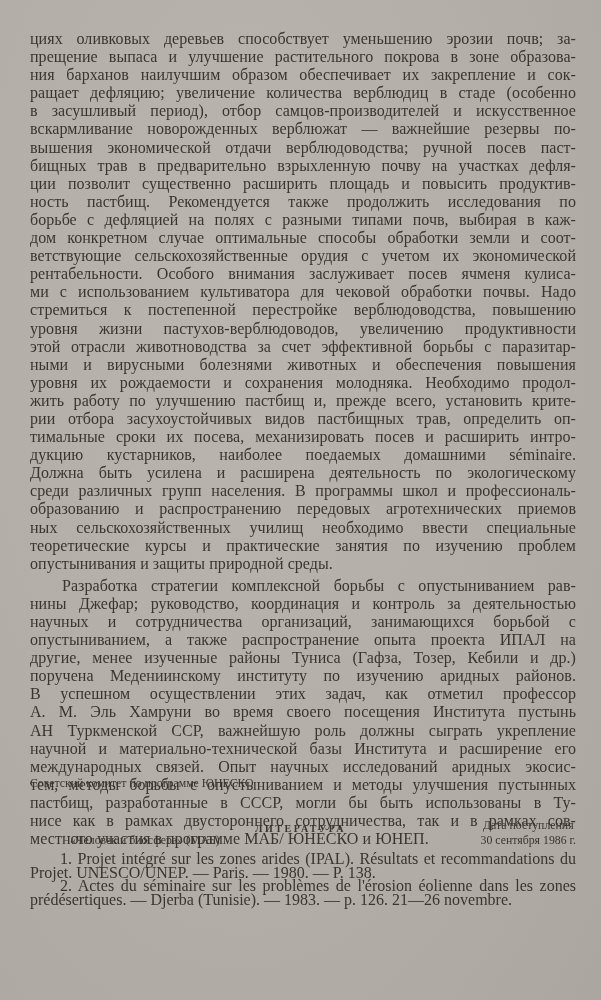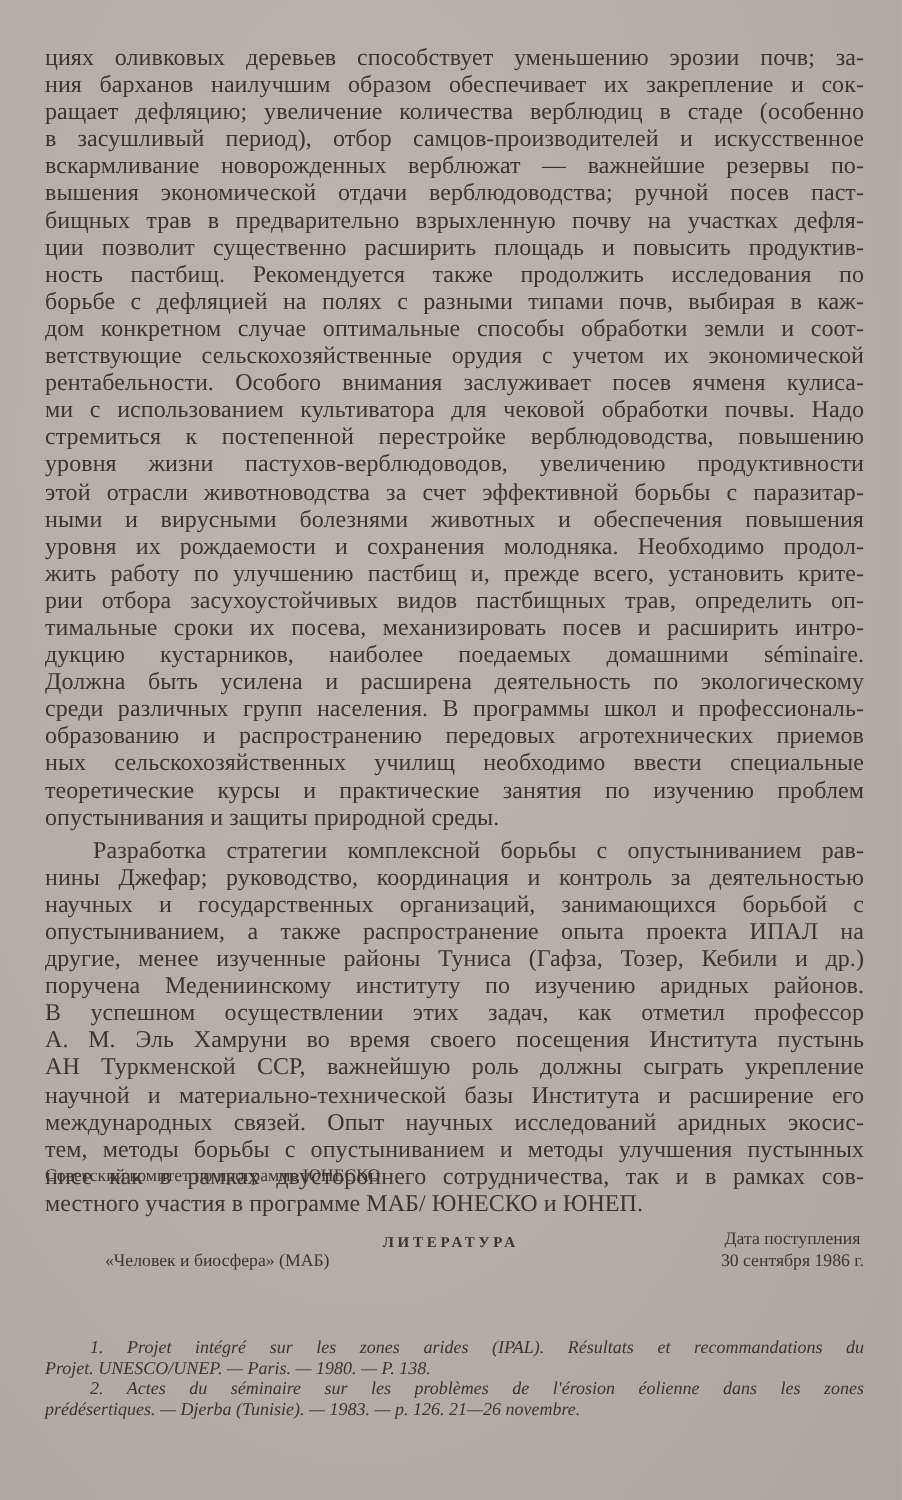--- a/index.html
+++ b/index.html
@@ -15,31 +15,32 @@
     .body-text { font-size: 16px; line-height: 18.1px; letter-spacing: 0.05px; }
     .line { display: block; white-space: nowrap; text-align: justify; text-align-last: justify; height: 18.1px; }
     .line.last { text-align-last: left; }
     .indent { padding-left: 32px; }
     .para2 { margin-top: 4px; }
     .signature { position: absolute; left: 30px; top: 776px; width: 546px; font-size: 11.8px; line-height: 15px; }
     .sig-left { position: absolute; left: 0; top: 0; }
     .sig-left .l2 { padding-left: 40px; margin-top: 42px; }
     .sig-right { position: absolute; right: 0; top: 0; text-align: center; margin-top: 42px; }
     .heading { position: absolute; left: 0; width: 601px; top: 823px; text-align: center; font-size: 10px; font-weight: bold; letter-spacing: 2.5px; }
-    .refs { position: absolute; left: 30px; top: 892px; width: 546px; font-size: 12px; line-height: 13.5px; font-style: italic; }
+    .refs { position: absolute; left: 30px; top: 852px; width: 546px; font-size: 16px; line-height: 13.5px; }
     .refs .line { height: 13.5px; }
     .ref-indent { padding-left: 30px; }
   </style>
 </head>
 <body>
 
 <div class="page">
   <div class="body-text">
     <div id="para1">
         <span class="line">циях оливковых деревьев способствует уменьшению эрозии почв; за-</span>
+        <span class="line">прещение выпаса и улучшение растительного покрова в зоне образова-</span>
         <span class="line">ния барханов наилучшим образом обеспечивает их закрепление и сок-</span>
         <span class="line">ращает дефляцию; увеличение количества верблюдиц в стаде (особенно</span>
         <span class="line">в засушливый период), отбор самцов-производителей и искусственное</span>
         <span class="line">вскармливание новорожденных верблюжат — важнейшие резервы по-</span>
         <span class="line">вышения экономической отдачи верблюдоводства; ручной посев паст-</span>
         <span class="line">бищных трав в предварительно взрыхленную почву на участках дефля-</span>
         <span class="line">ции позволит существенно расширить площадь и повысить продуктив-</span>
         <span class="line">ность пастбищ. Рекомендуется также продолжить исследования по</span>
         <span class="line">борьбе с дефляцией на полях с разными типами почв, выбирая в каж-</span>
         <span class="line">дом конкретном случае оптимальные способы обработки земли и соот-</span>
@@ -58,30 +59,31 @@
         <span class="line">Должна быть усилена и расширена деятельность по экологическому</span>
         <span class="line">среди различных групп населения. В программы школ и профессиональ-</span>
         <span class="line">образованию и распространению передовых агротехнических приемов</span>
         <span class="line">ных сельскохозяйственных училищ необходимо ввести специальные</span>
         <span class="line">теоретические курсы и практические занятия по изучению проблем</span>
         <span class="line last">опустынивания и защиты природной среды.</span>
       </div>
     <div id="para2" class="para2">
         <span class="line indent">Разработка стратегии комплексной борьбы с опустыниванием рав-</span>
         <span class="line">нины Джефар; руководство, координация и контроль за деятельностью</span>
-        <span class="line">научных и государственных организаций, занимающихся борьбой с</span>
+        <span class="line">научных и сотрудничества организаций, занимающихся борьбой с</span>
         <span class="line">опустыниванием, а также распространение опыта проекта ИПАЛ на</span>
         <span class="line">другие, менее изученные районы Туниса (Гафза, Тозер, Кебили и др.)</span>
         <span class="line">поручена Медениинскому институту по изучению аридных районов.</span>
         <span class="line">В успешном осуществлении этих задач, как отметил профессор</span>
         <span class="line">А. М. Эль Хамруни во время своего посещения Института пустынь</span>
         <span class="line">АН Туркменской ССР, важнейшую роль должны сыграть укрепление</span>
         <span class="line">научной и материально-технической базы Института и расширение его</span>
         <span class="line">международных связей. Опыт научных исследований аридных экосис-</span>
         <span class="line">тем, методы борьбы с опустыниванием и методы улучшения пустынных</span>
+        <span class="line">пастбищ, разработанные в СССР, могли бы быть использованы в Ту-</span>
         <span class="line">нисе как в рамках двустороннего сотрудничества, так и в рамках сов-</span>
         <span class="line last">местного участия в программе МАБ/ ЮНЕСКО и ЮНЕП.</span>
       </div>
   </div>
 </div>
 
 <div class="signature">
   <div class="sig-left">
     <div>Советский комитет по программе ЮНЕСКО</div>
     <div class="l2">«Человек и биосфера» (МАБ)</div>

